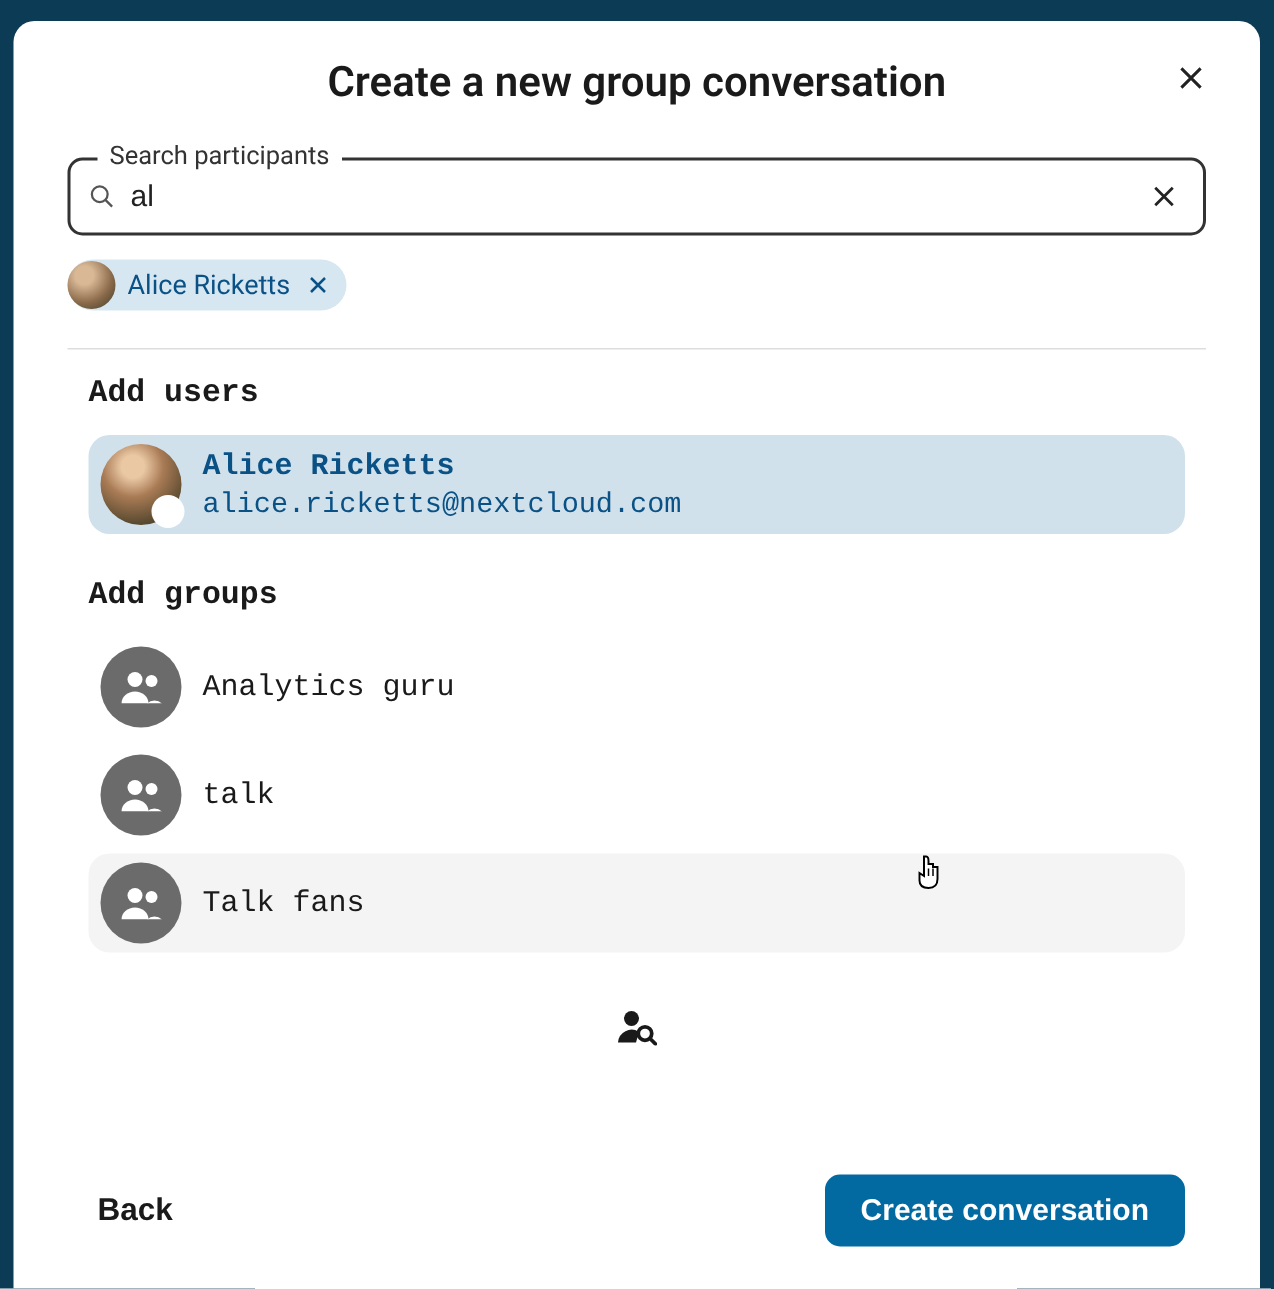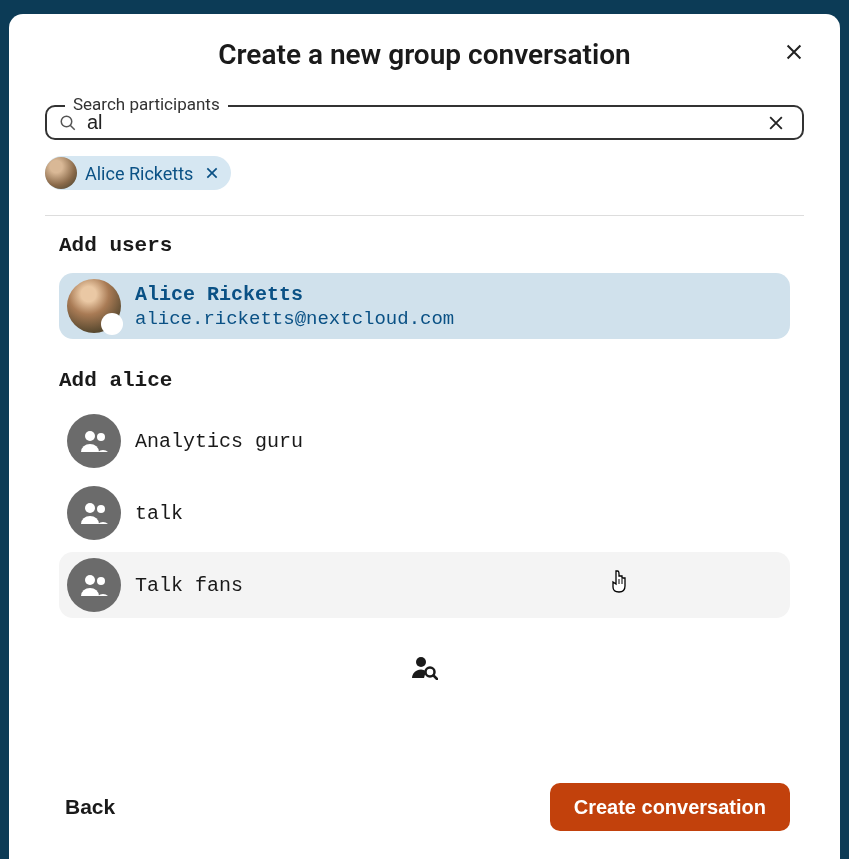--- a/index.html
+++ b/index.html
@@ -67,21 +67,21 @@
       background: #fff;
       padding: 0 8px;
       font-size: 17px;
       color: #333;
     }
     .search-box {
       display: flex;
       align-items: center;
       border: 2px solid #333;
       border-radius: 10px;
-      height: 35px;
+      height: 52px;
       padding: 0 12px;
     }
     .search-icon {
       width: 18px;
       height: 18px;
       margin-right: 10px;
       flex-shrink: 0;
     }
     .search-icon svg {
       width: 18px;
@@ -279,21 +279,21 @@
     .back-btn {
       border: none;
       background: transparent;
       font-size: 21px;
       font-weight: 700;
       color: #1a1a1a;
       cursor: pointer;
       padding: 10px 6px;
     }
     .create-btn {
-      background: #c2410c;
+      background: #0369a1;
       color: #fff;
       border: none;
       border-radius: 10px;
       height: 48px;
       padding: 13px 24px;
       font-size: 20px;
       font-weight: 700;
       cursor: pointer;
     }
     .cursor {
@@ -368,21 +368,21 @@
         </div>
         <div class="item-texts">
           <span class="item-name">Alice Ricketts</span>
           <span class="item-sub">alice.ricketts@nextcloud.com</span>
         </div>
       </div>
     </div>
   </div>
 
   <div class="section">
-    <div class="section-title">Add alice</div>
+    <div class="section-title">Add groups</div>
     <div class="list">
 
       <div class="list-item">
         <div class="avatar-wrap">
           <div class="avatar-group">
             <svg viewBox="0 0 28 22">
                 <circle cx="10" cy="6" r="5"></circle>
                 <path d="M1 22 a9 8 0 0 1 18 0 z"></path>
                 <circle cx="21" cy="7" r="4"></circle>
                 <path d="M18 22 a7 6.5 0 0 1 10 0 L28 22 L18 22 z"></path>

